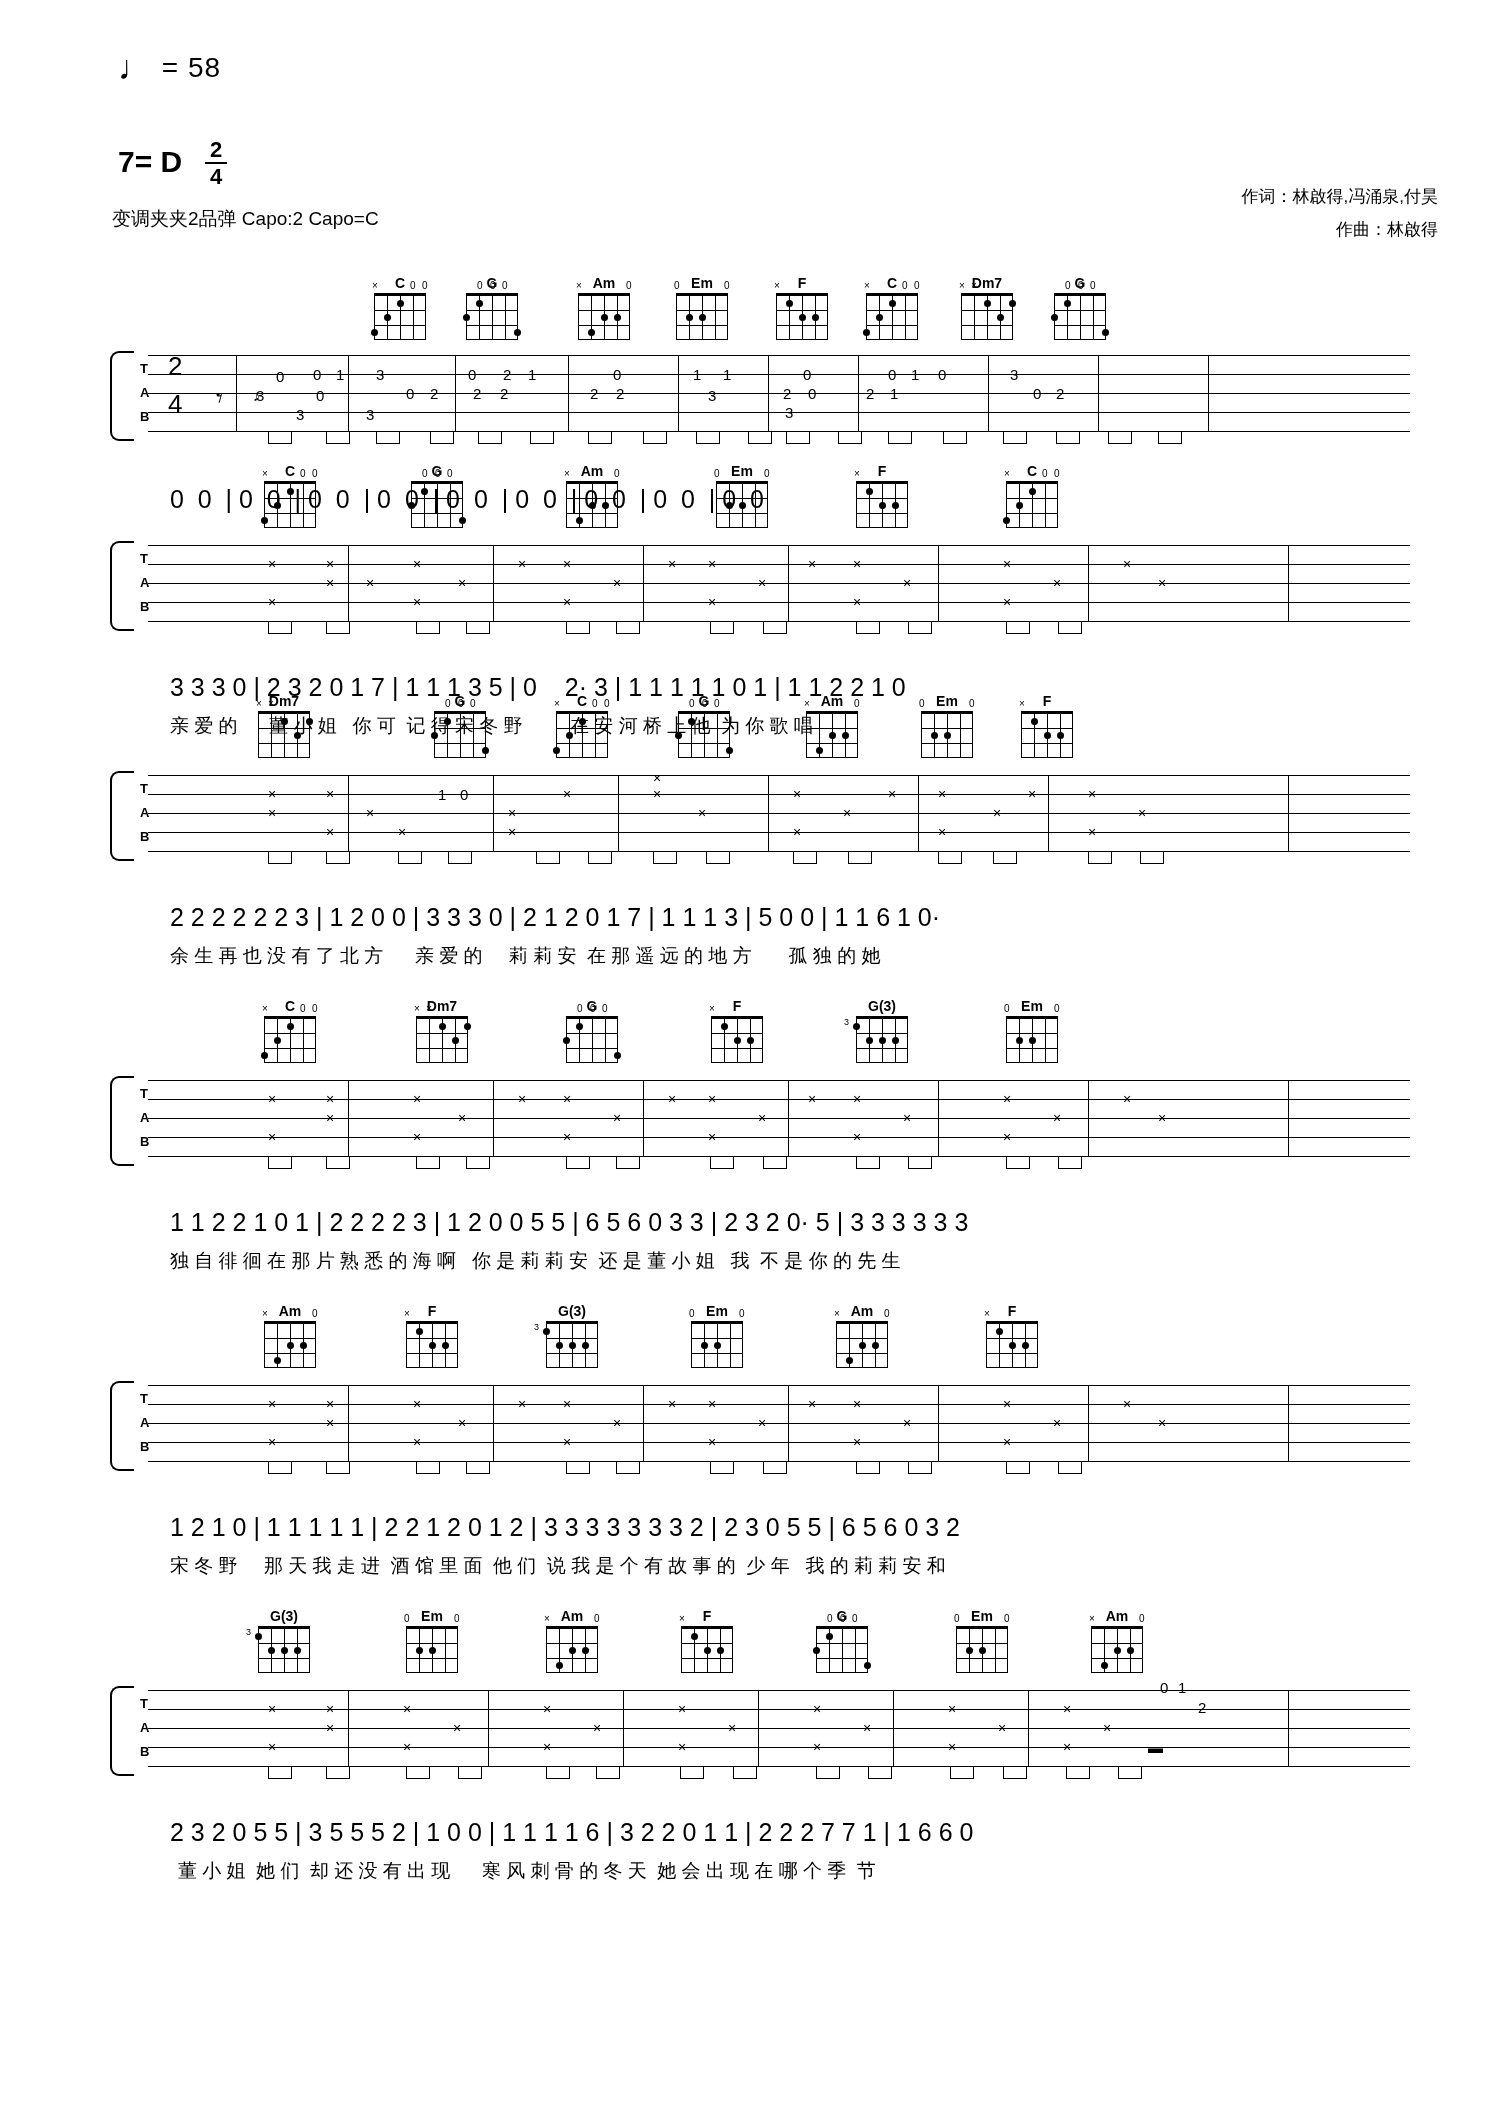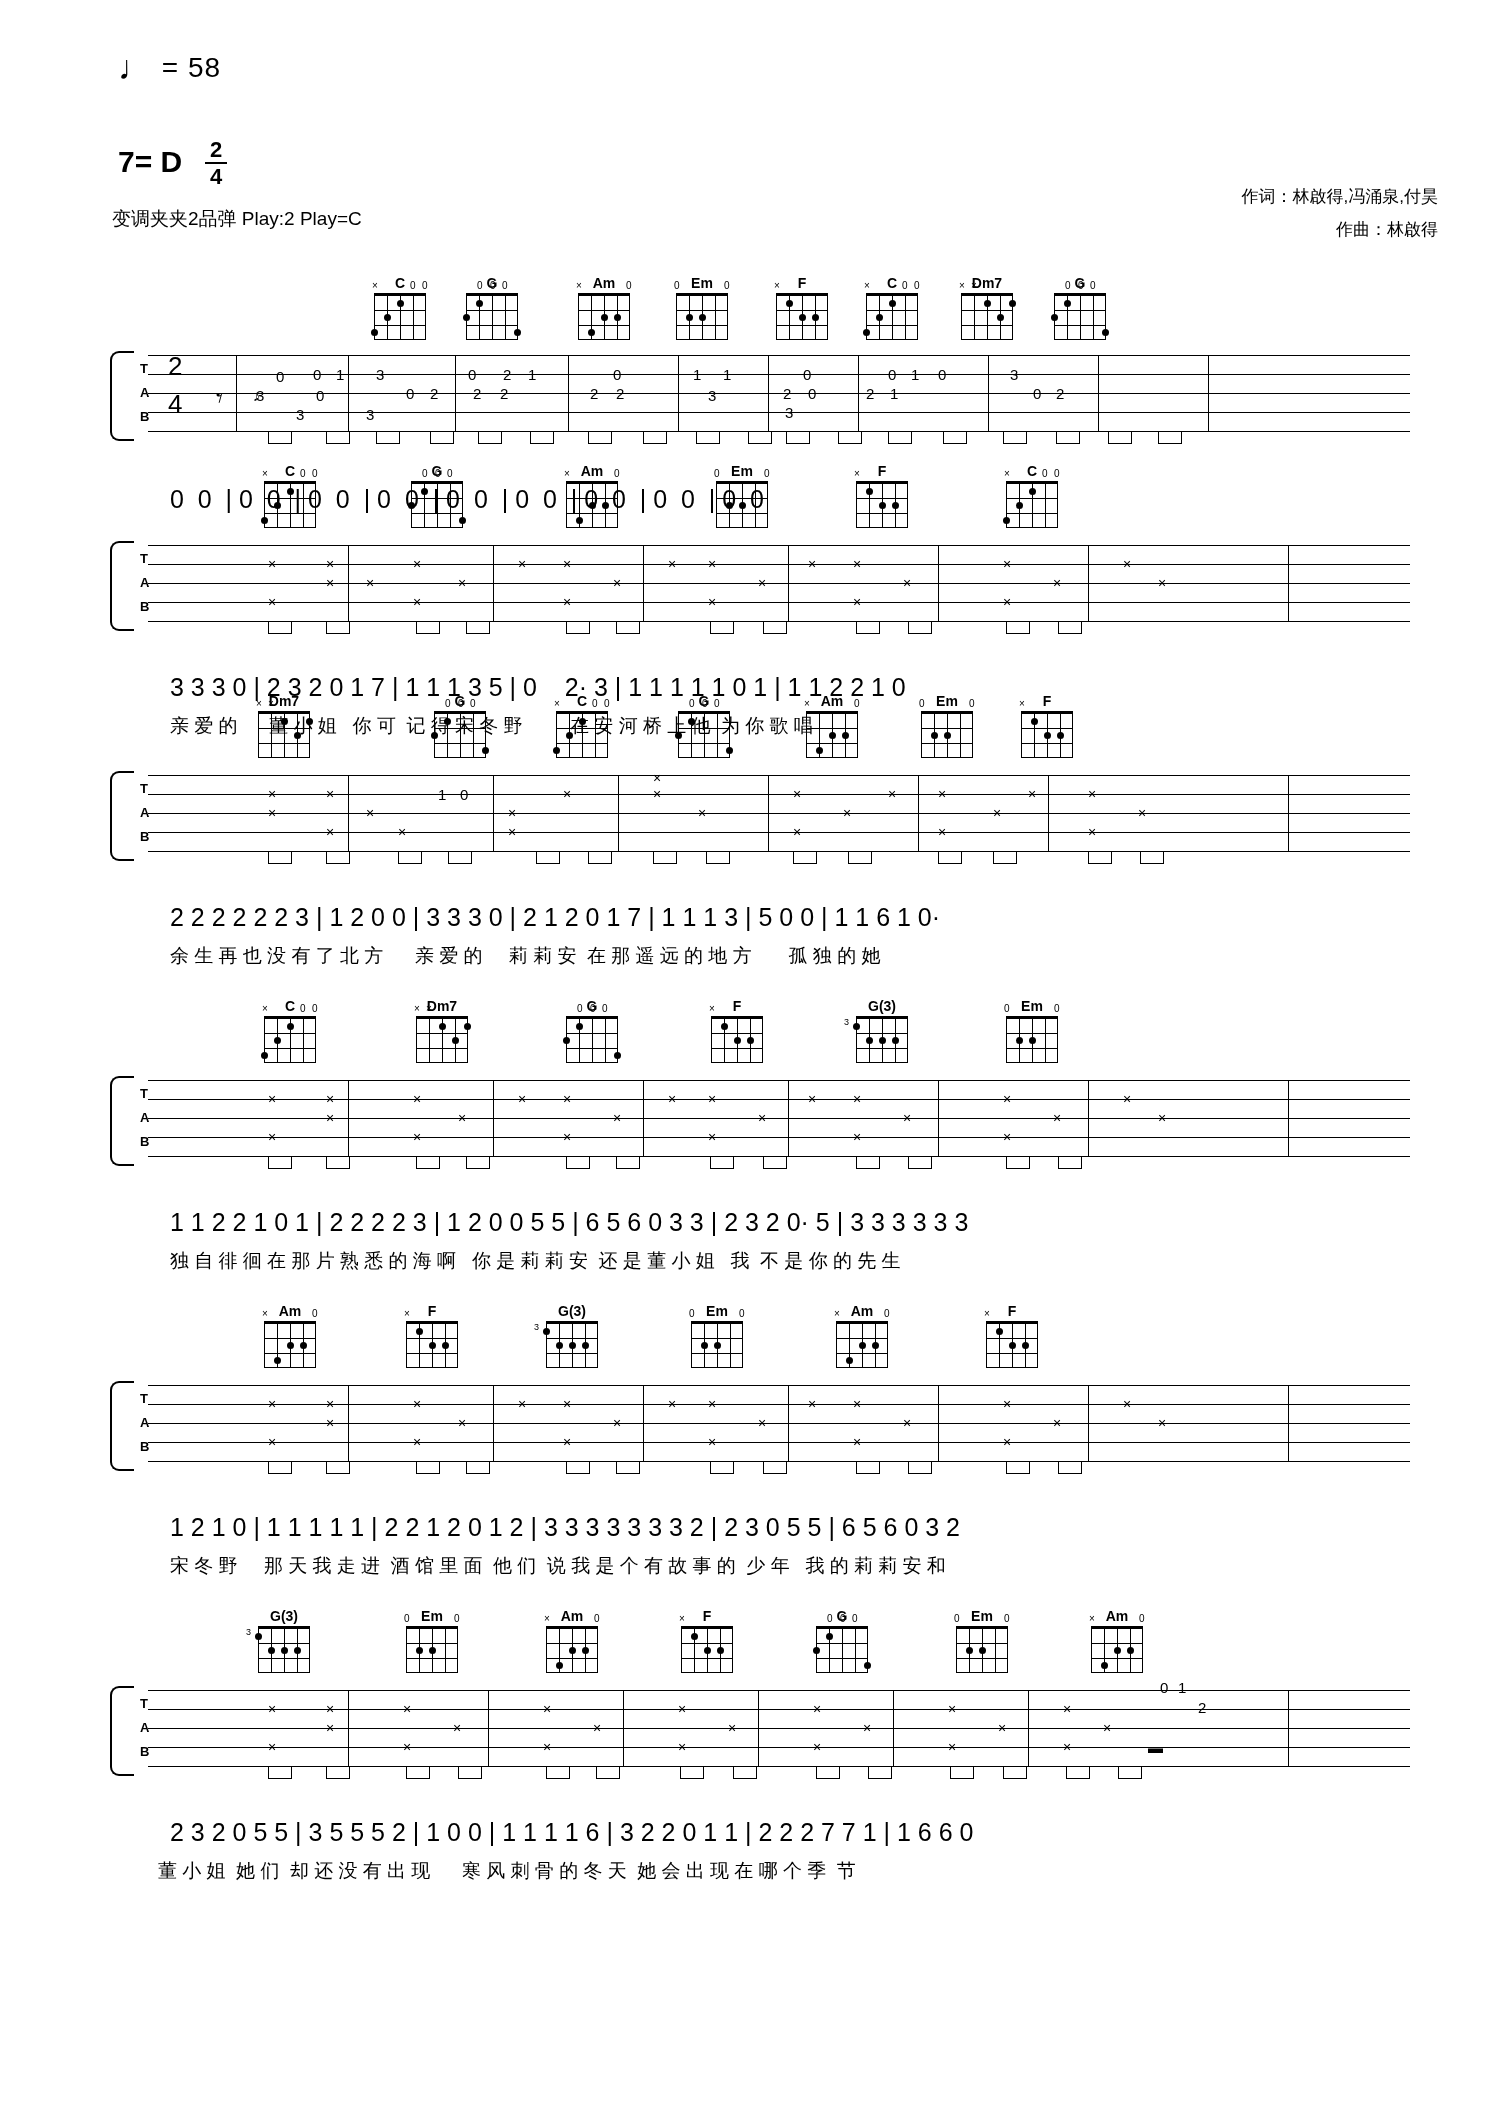--- a/index.html
+++ b/index.html
@@ -59,21 +59,21 @@
 
 <div class="sheet">
 
   <div class="tempo"><span class="note">♩</span> <span>= 58</span></div>
   <div class="keysig">7= D</div>
   <div class="meter">
     <span class="num">2</span>
     <span class="bar"></span>
     <span class="num">4</span>
   </div>
-  <div class="capo">变调夹夹2品弹 Play:2 Play=C</div>
+  <div class="capo">变调夹夹2品弹 Capo:2 Capo=C</div>
   <div class="credit1">作词：林啟得,冯涌泉,付昊</div>
   <div class="credit2">作曲：林啟得</div>
 
   <div class="system" style="top:355px;">
 
     <div class="chord" style="left:258px;top:-80px;">
       <div class="nm">C</div>
       <div class="grid">
         <div class="v" style="left:0"></div>
           <div class="v" style="left:13px"></div>
@@ -1193,16 +1193,16 @@
       <div class="strum" style="left:532px;top:76px;"></div>
         <div class="strum" style="left:585px;top:76px;"></div>
       <div class="strum" style="left:668px;top:76px;"></div>
         <div class="strum" style="left:720px;top:76px;"></div>
       <div class="strum" style="left:802px;top:76px;"></div>
         <div class="strum" style="left:855px;top:76px;"></div>
       <div class="strum" style="left:918px;top:76px;"></div>
         <div class="strum" style="left:970px;top:76px;"></div>
     </div>
     <div class="melody" style="left:60px;top:128px;">2 3 2 0 5 5 | 3 5 5 5 2 | 1 0 0 | 1 1 1 1 6 | 3 2 2 0 1 1 | 2 2 2 7 7 1 | 1 6 6 0</div>
-    <div class="lyric" style="left:48px;top:168px;">董 小 姐  她 们  却 还 没 有 出 现      寒 风 刺 骨 的 冬 天  她 会 出 现 在 哪 个 季  节</div>
+    <div class="lyric" style="left:68px;top:168px;">董 小 姐  她 们  却 还 没 有 出 现      寒 风 刺 骨 的 冬 天  她 会 出 现 在 哪 个 季  节</div>
   </div>
 
 </div>
 
 </body></html>

